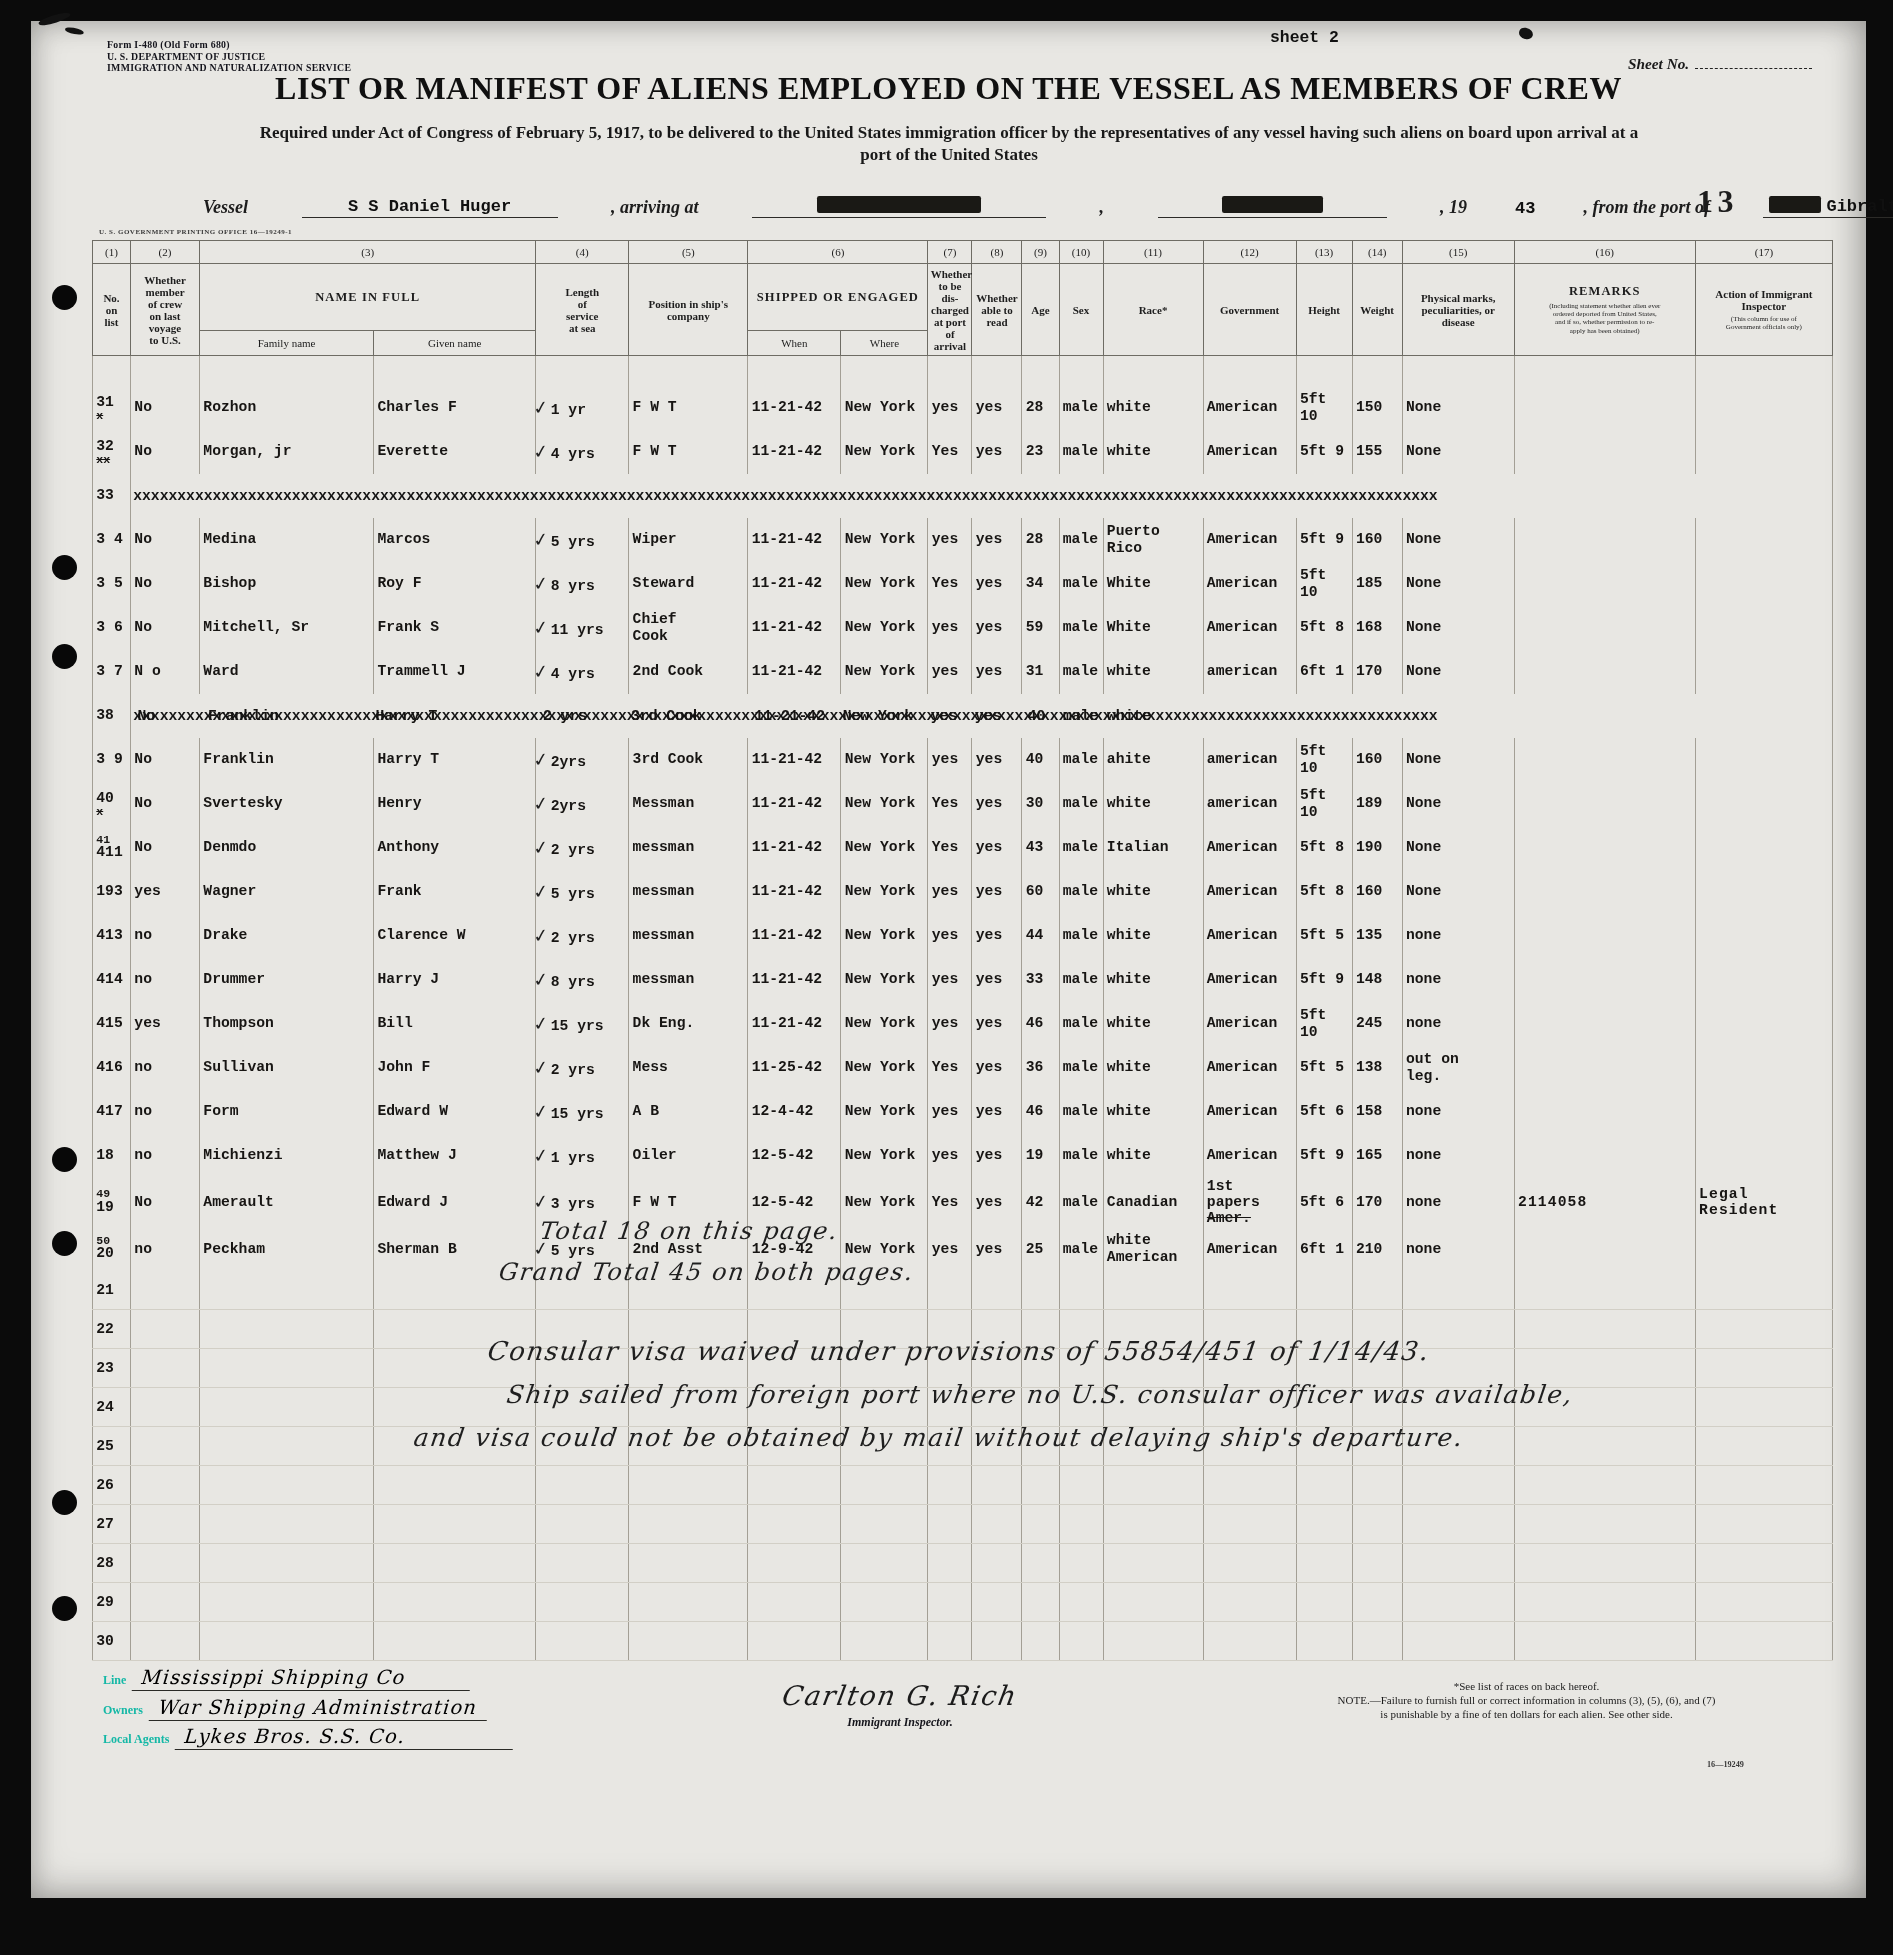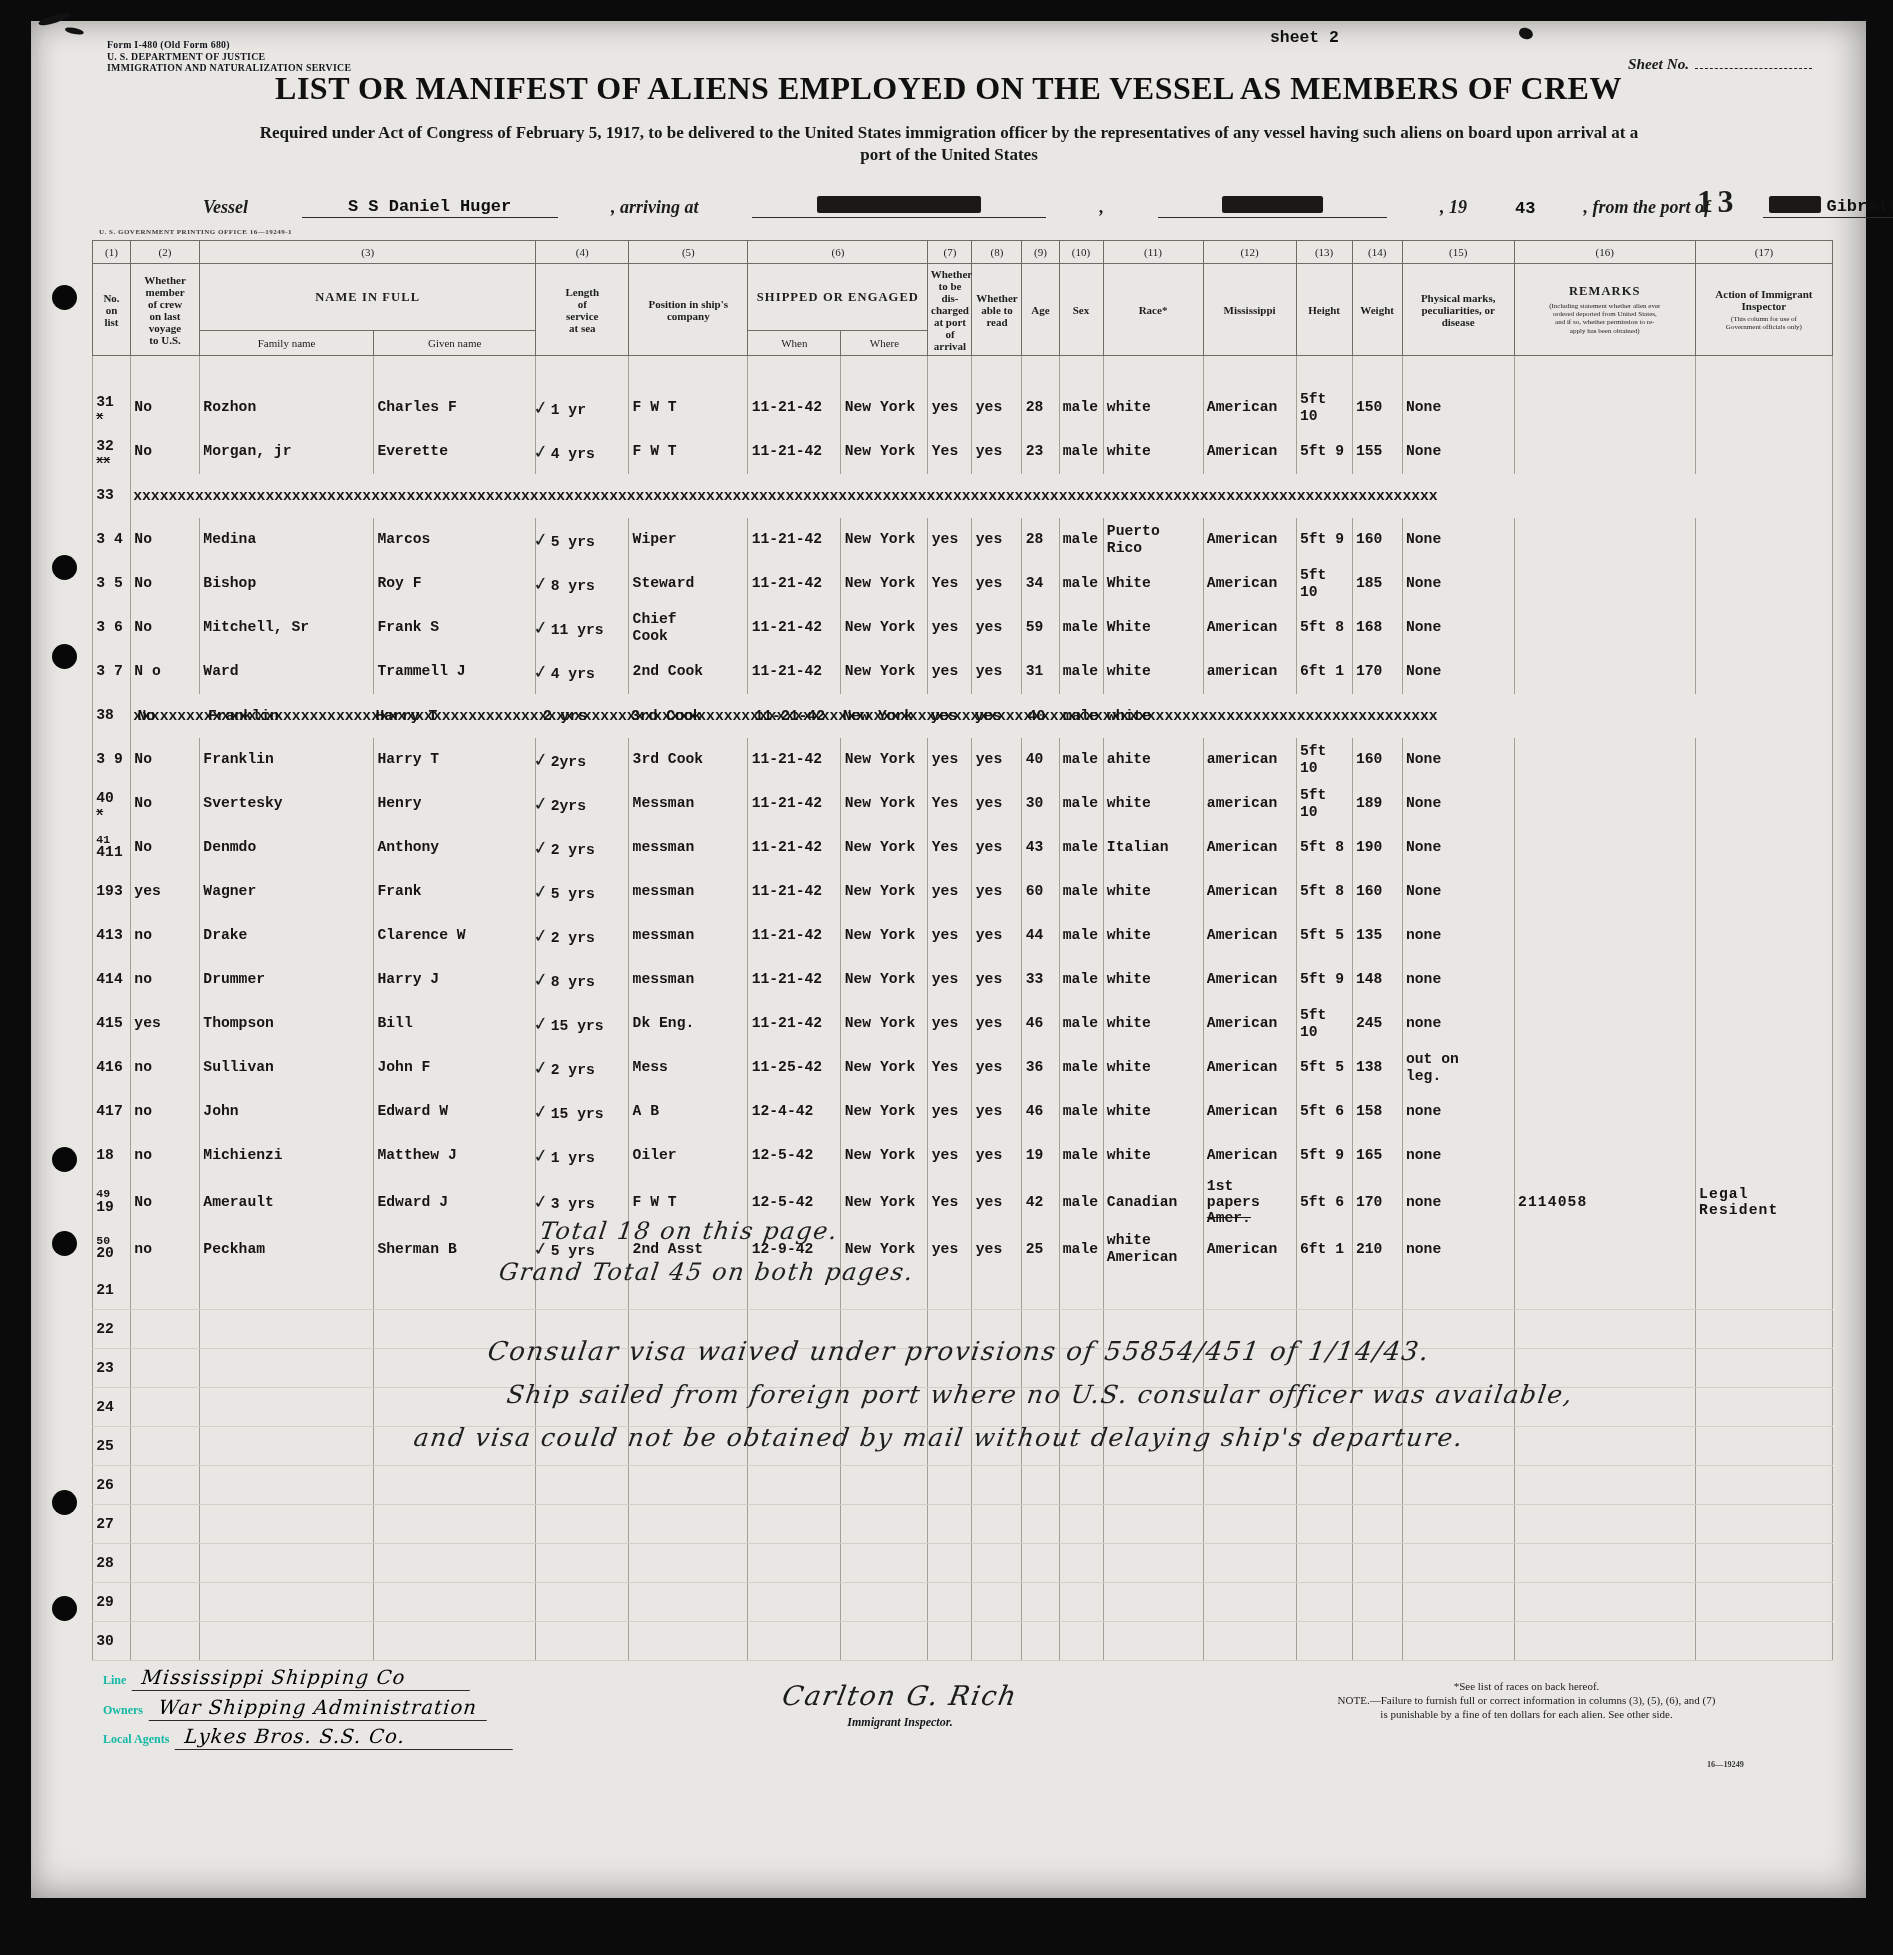--- a/index.html
+++ b/index.html
@@ -206,21 +206,21 @@
 dis-
 charged
 at port of
 arrival</td>
       <td rowspan="2" class="hl prelines">Whether
 able to
 read</td>
       <td rowspan="2" class="hl prelines">Age</td>
       <td rowspan="2" class="hl prelines">Sex</td>
       <td rowspan="2" class="hl prelines">Race*</td>
-      <td rowspan="2" class="hl prelines">Mississippi</td>
+      <td rowspan="2" class="hl prelines">Government</td>
       <td rowspan="2" class="hl prelines">Height</td>
       <td rowspan="2" class="hl prelines">Weight</td>
       <td rowspan="2" class="hl prelines">Physical marks,
 peculiarities, or
 disease</td>
       <td rowspan="2">
         <div class="hname">REMARKS</div>
         <div class="hsub">(Including statement whether alien ever
 ordered deported from United States,
 and if so, whether permission to re-
@@ -561,21 +561,21 @@
         <td class="c-nationality">American</td>
         <td class="c-height">5ft 5</td>
         <td class="c-weight">138</td>
         <td class="c-marks"><div>out on</div><div>leg.</div></td>
         <td class="c-remarks"></td>
         <td class="c-action"></td>
       </tr>
       <tr>
         <td class="c-no">417</td>
         <td class="c-member">no</td>
-        <td class="c-family">John</td>
+        <td class="c-family">Form</td>
         <td class="c-given">Edward W</td>
         <td class="c-service"><span class="check">✓</span><span>15 yrs</span></td>
         <td class="c-position">A B</td>
         <td class="c-when">12-4-42</td>
         <td class="c-where">New York</td>
         <td class="c-discharged">yes</td>
         <td class="c-read">yes</td>
         <td class="c-age">46</td>
         <td class="c-sex">male</td>
         <td class="c-race">white</td>

